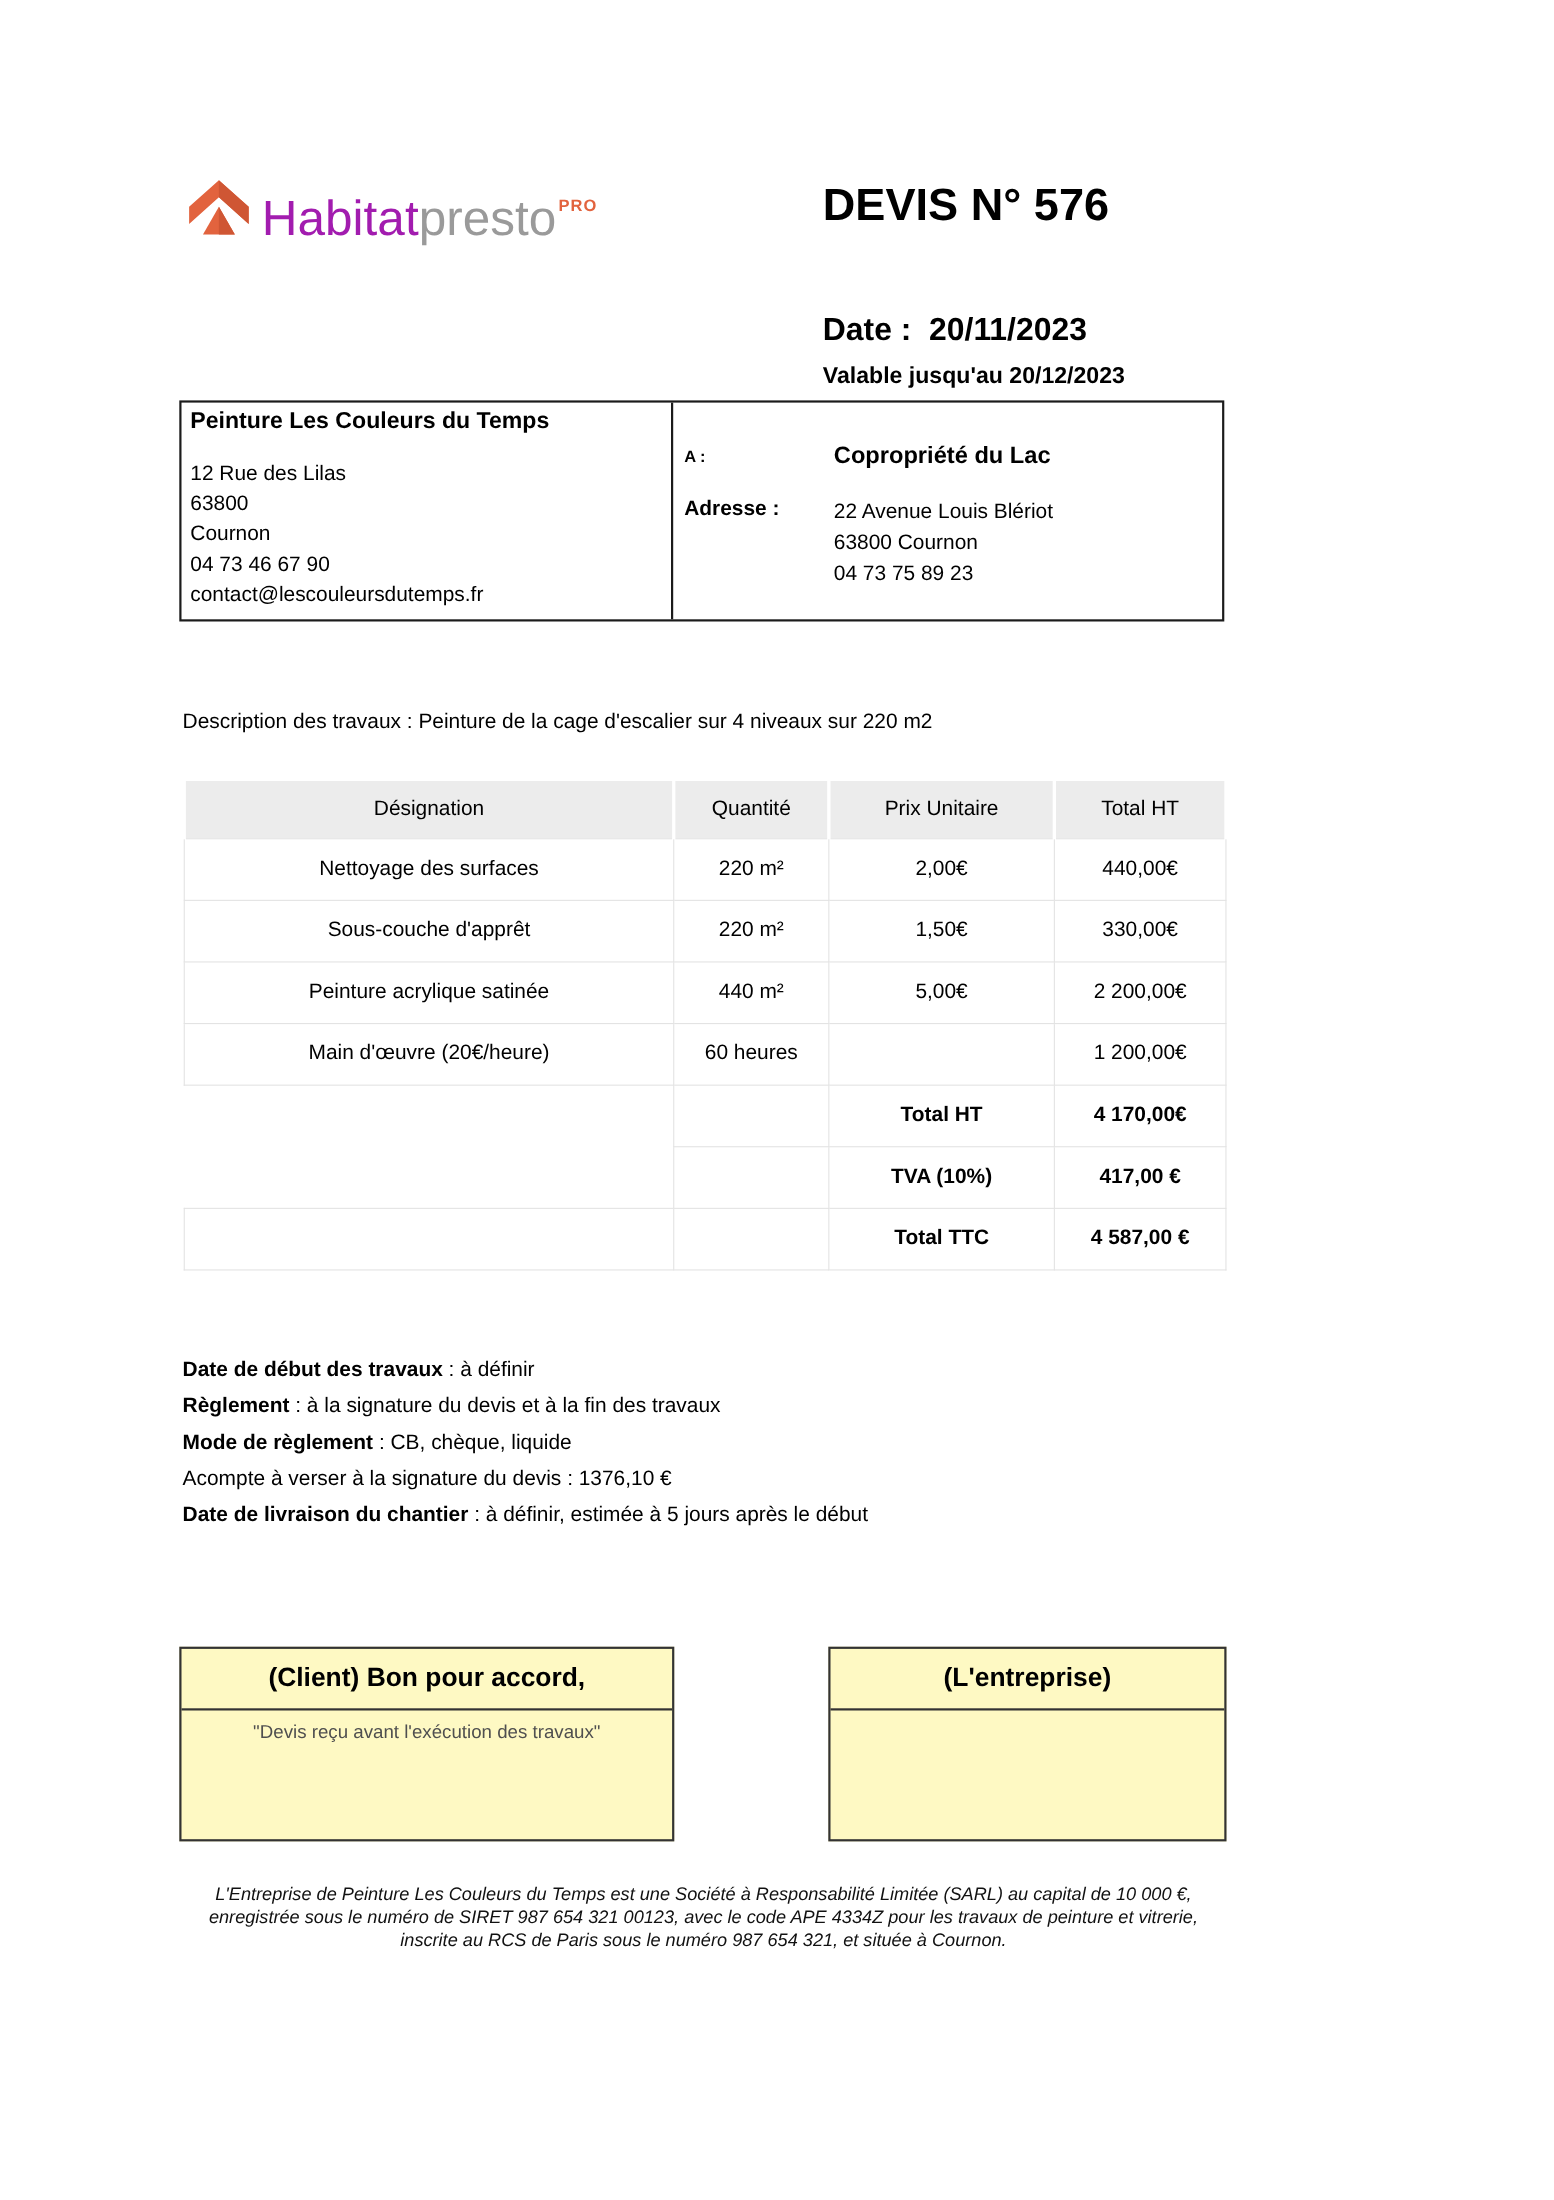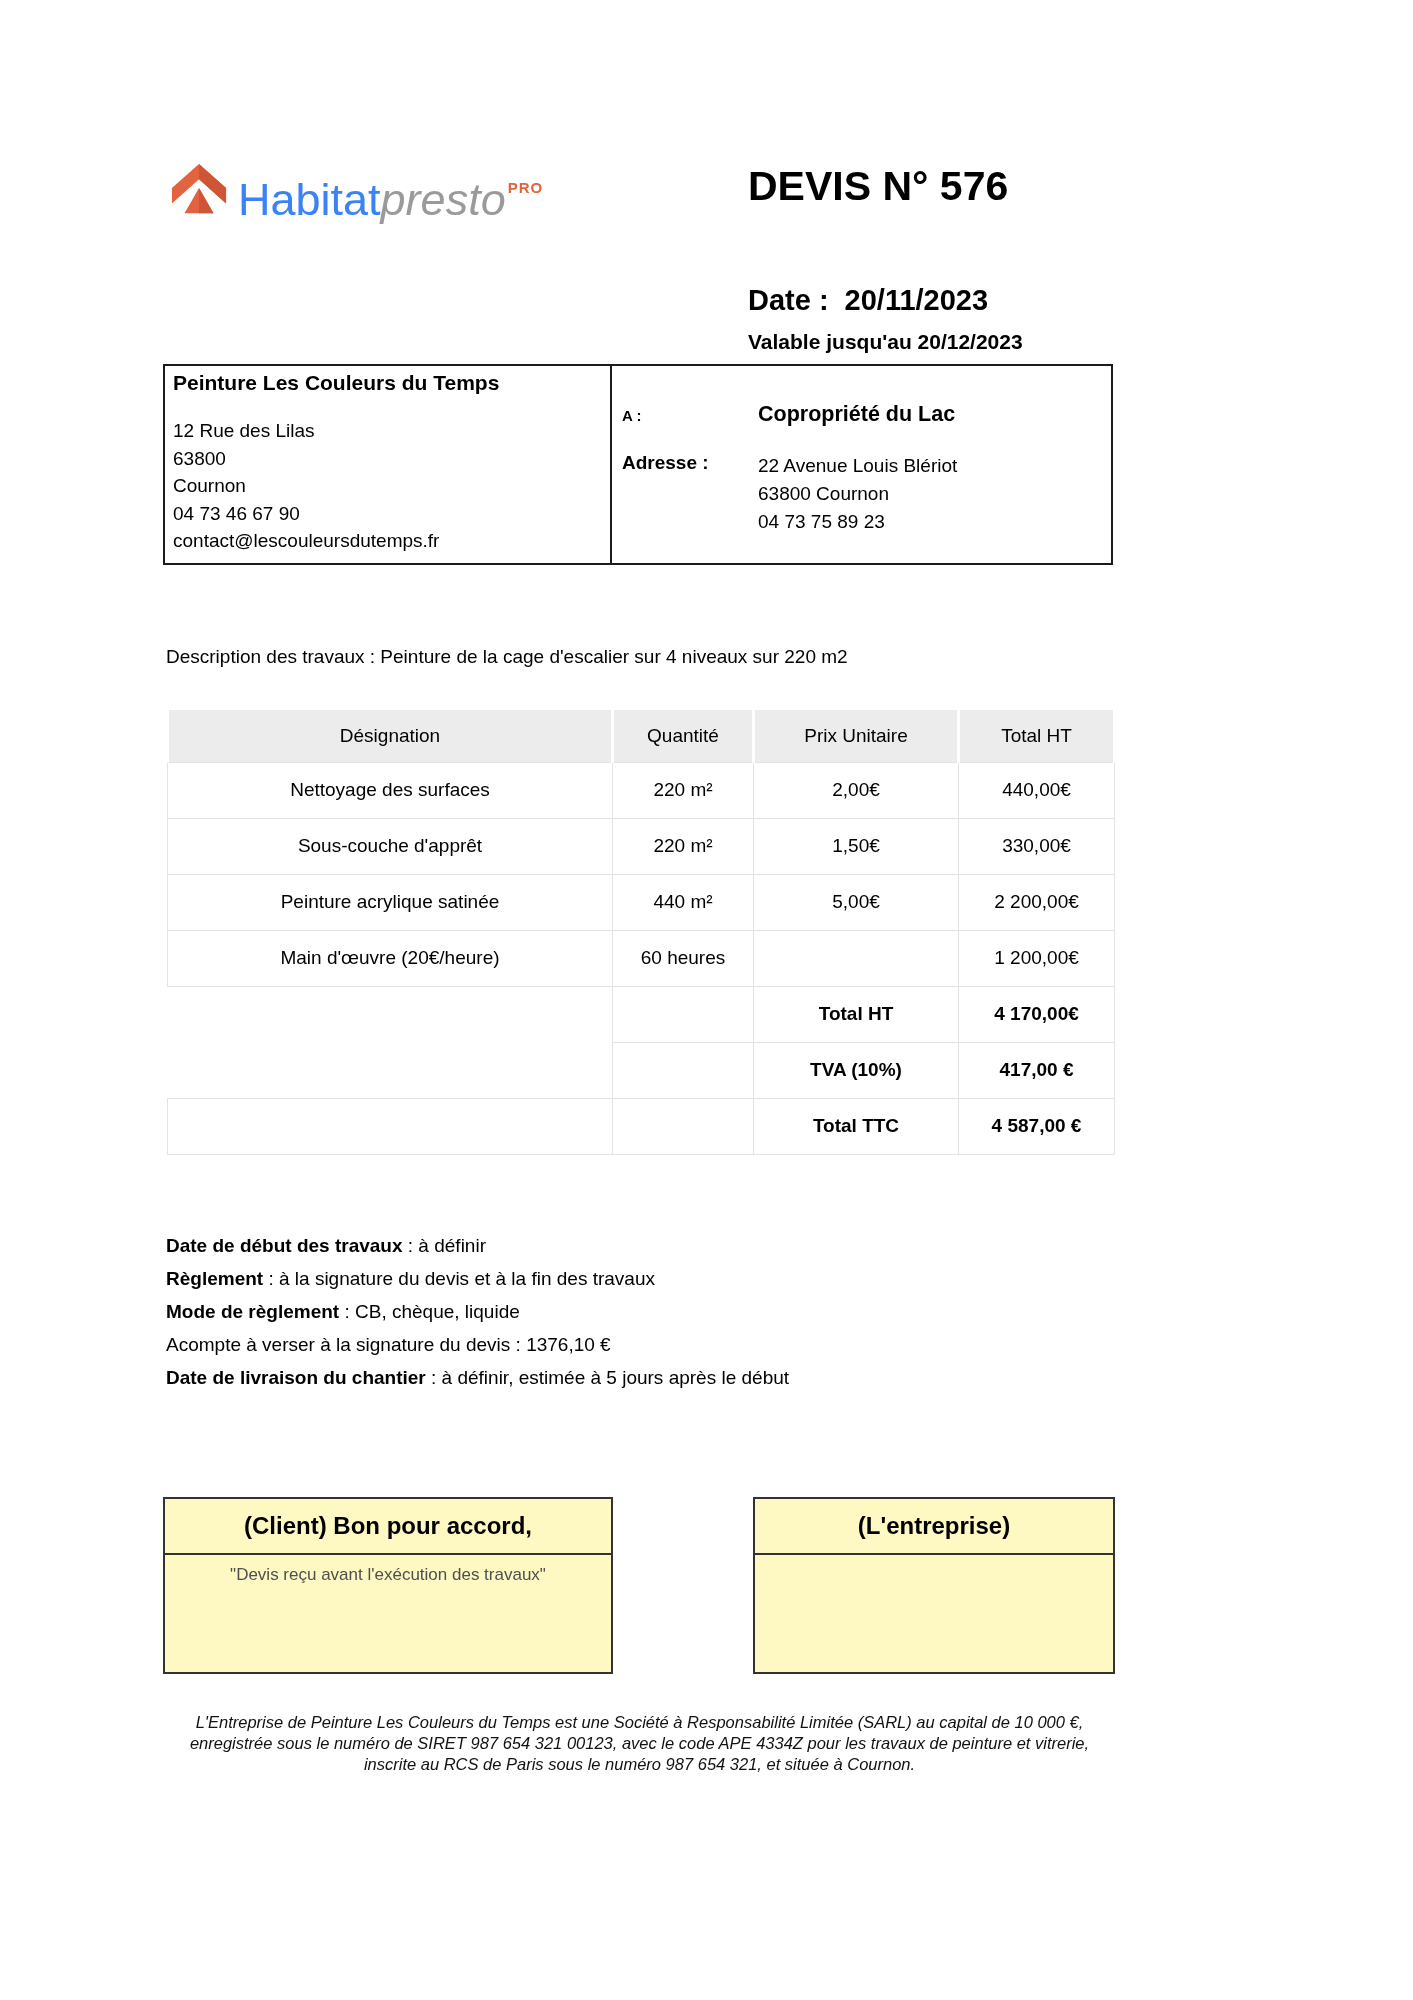--- a/index.html
+++ b/index.html
@@ -9,22 +9,22 @@
     position: relative;
     font-family: "Liberation Sans", sans-serif;
     color: #000;
   }
   .page { position: absolute; inset: 0; background: #fff; }
 
   
   .logo { position: absolute; left: 170px; top: 160px; display: flex; align-items: flex-start; }
   .logo-icon { width: 58px; height: 56px; margin-top: 2px; }
   .logo-text { font-size: 45px; letter-spacing: 0px; margin-left: 10px; line-height: 56px; font-weight: 400; }
-  .logo-habitat { color: #3b82f6; }
-  .logo-presto { color: #9a9a9a; font-style: italic; }
+  .logo-habitat { color: #a21caf; }
+  .logo-presto { color: #9a9a9a; }
   .logo-pro { font-size: 15px; font-weight: bold; color: #e2633e; letter-spacing: 1px; vertical-align: 22px; margin-left: 2px; }
 
   
   .devis-title { position: absolute; left: 748px; top: 163px; font-size: 41px; font-weight: bold; }
   .date-line { position: absolute; left: 748px; top: 284px; font-size: 29px; font-weight: bold; }
   .date-line .date-value { margin-left: 16px; }
   .valid-line { position: absolute; left: 748px; top: 330px; font-size: 21px; font-weight: bold; }
 
   
   .info-box {

